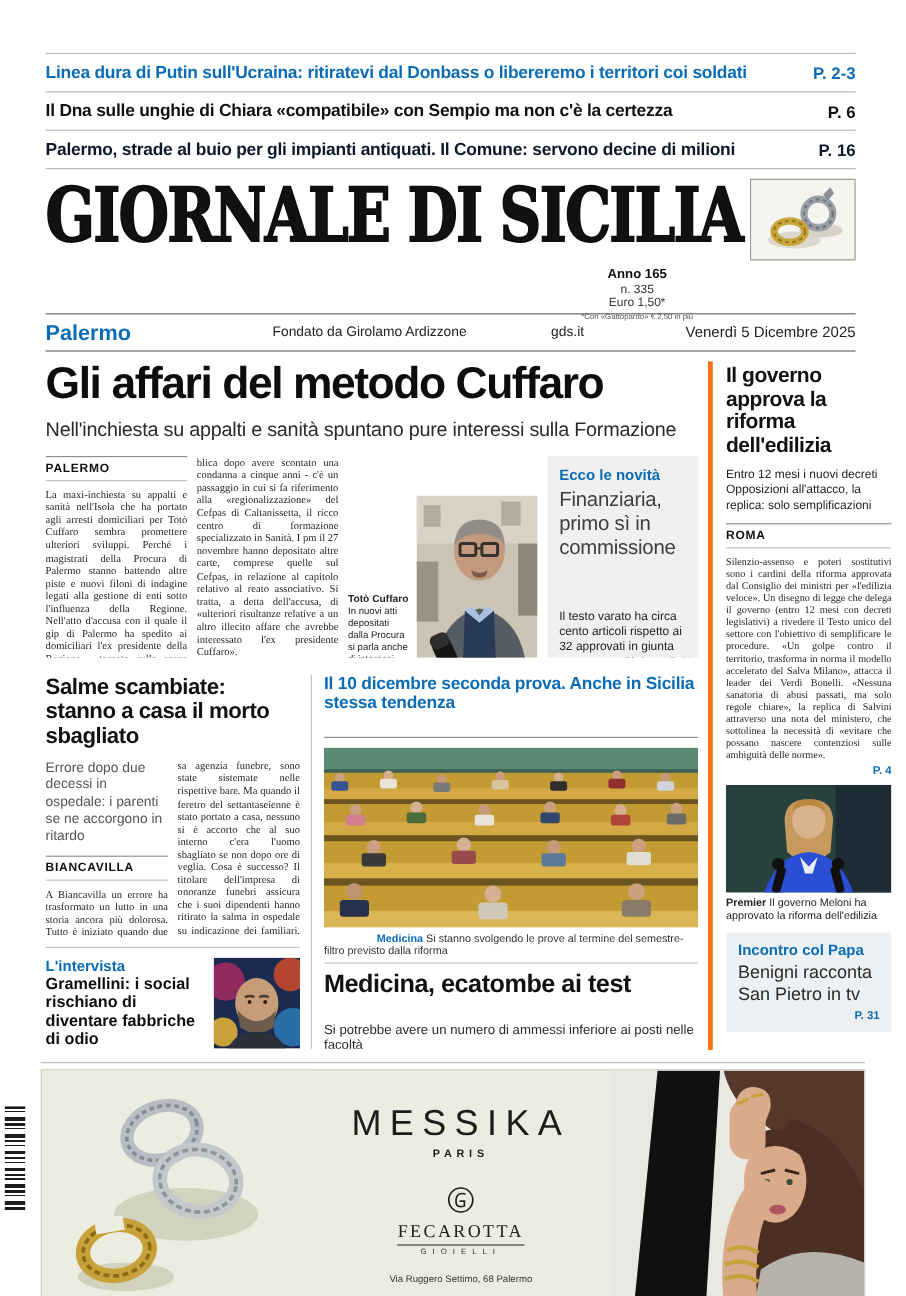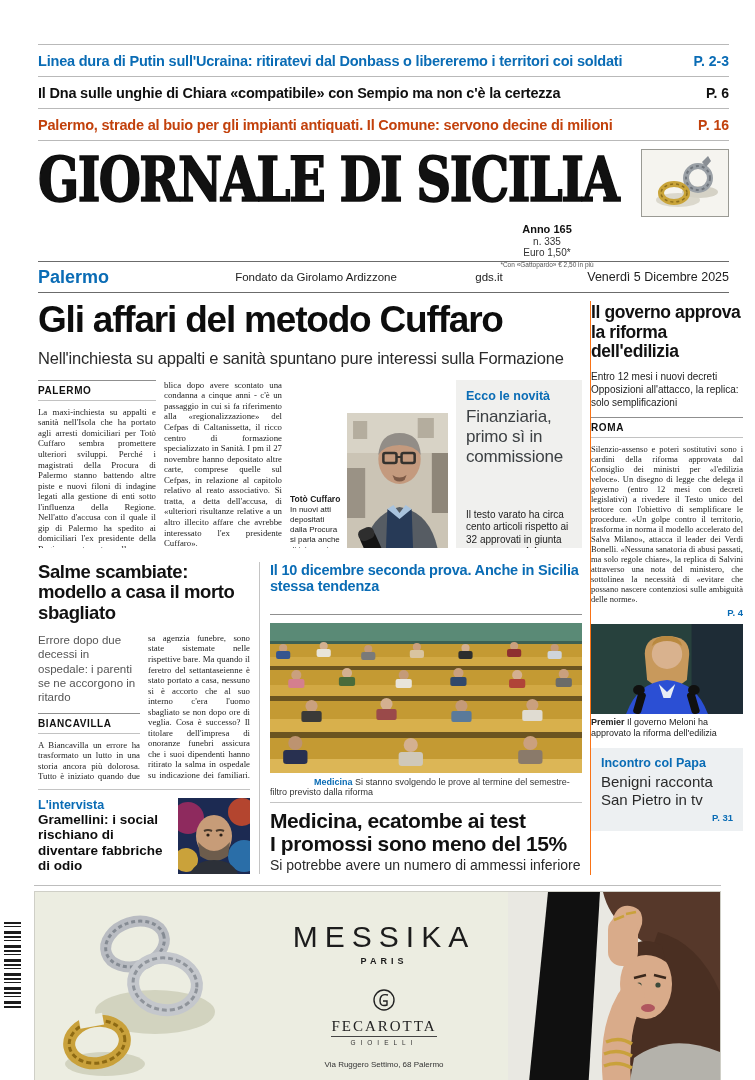--- a/index.html
+++ b/index.html
@@ -1,30 +1,30 @@
 <!DOCTYPE html>
 <html><head>
 <meta charset="utf-8">
 <style>
   html,body{margin:0;padding:0;background:#fff;}
   .page{position:relative;width:755px;height:1080px;background:#fff;overflow:hidden;
         font-family:"Liberation Sans",sans-serif;color:#111;}
   .inner{padding:0 12px 0 38px;}
-  .tight{padding-right:26px;}
+  .tight{padding-right:42px;}
 
   
   .top-headlines{margin-top:44px;}
   .th-row{display:flex;align-items:center;justify-content:space-between;height:31px;
           border-top:1px solid #b9b9b9;}
   .top-headlines .th-row:last-child{border-bottom:1px solid #b9b9b9;}
   .th-text{font-size:14.5px;font-weight:bold;letter-spacing:-0.2px;}
   .th-page{font-size:14px;font-weight:bold;white-space:nowrap;}
   [data-tone="blue"]{color:#0a6cb5;}
   [data-tone="black"]{color:#101010;}
-  [data-tone="gray"]{color:#c2410c;}
+  [data-tone="gray"]{color:#0f172a;}
 
   
   .masthead{position:relative;height:112px;margin-top:4px;}
   .masthead h1{margin:0;font-family:"DejaVu Serif",serif;font-weight:bold;font-size:62px;
                letter-spacing:-2px;line-height:70px;transform:scaleX(.78);transform-origin:left top;
                -webkit-text-stroke:1.6px #0d0d0d;white-space:nowrap;}
   .mast-info{position:absolute;right:92px;top:78px;width:180px;text-align:center;line-height:1.15;}
   .mi-anno{font-weight:bold;font-size:11px;}
   .mi-num,.mi-price{font-size:10px;color:#333;}
   .mi-note{font-size:6.5px;color:#555;margin-top:2px;}
@@ -35,21 +35,21 @@
   .dateline{display:flex;align-items:center;height:30px;margin-top:4px;
             border-top:1px solid #6b6b6b;border-bottom:1px solid #6b6b6b;}
   .dl-edition{width:170px;font-size:18px;font-weight:bold;color:#0a6cb5;}
   .dl-founded{flex:1;font-size:11.5px;color:#222;text-align:center;}
   .dl-site{width:130px;font-size:11.5px;color:#222;text-align:center;}
   .dl-date{width:175px;font-size:12.5px;color:#222;text-align:right;}
 
   
   .main-grid{display:grid;grid-template-columns:552px 1fr;margin-top:8px;height:574px;overflow:hidden;}
   .main-left{padding-right:8px;}
-  .sidebar{border-left:1px solid #f97316;padding-left:0;overflow:hidden;}
+  .sidebar{border-left:4px solid #f97316;padding-left:11px;overflow:hidden;}
 
   .lead-head{margin:0;font-size:37px;line-height:1.05;font-weight:bold;letter-spacing:-1.2px;color:#0d0d0d;}
   .lead-standfirst{margin-top:9px;font-size:16.5px;color:#2a2a2a;letter-spacing:-0.2px;}
 
   .lead-row{display:grid;grid-template-columns:118px 118px 158px 132px;column-gap:8px;
             margin-top:12px;height:168px;overflow:hidden;}
   .kicker{font-size:10px;font-weight:bold;letter-spacing:.6px;border-top:1px solid #8f8f8f;
           border-bottom:1px solid #c2c2c2;padding:4px 0;margin-bottom:6px;color:#111;}
   .body-serif{font-family:"Liberation Serif",serif;font-size:8.8px;line-height:1.2;
               text-align:justify;color:#1d1d1d;}
@@ -82,21 +82,21 @@
   .iv-photo{width:72px;height:76px;flex:none;overflow:hidden;}
 
   .med-col{padding-left:10px;}
   .med-kicker{color:#0a6cb5;font-weight:bold;font-size:14.5px;letter-spacing:-0.2px;
               padding-bottom:20px;border-bottom:1px solid #8f8f8f;}
   .med-photo{width:100%;height:150px;margin-top:8px;overflow:hidden;}
   .med-caption{font-size:9px;color:#333;margin-top:4px;border-bottom:1px solid #c4c4c4;padding-bottom:5px;}
   .med-caption b{color:#0a6cb5;padding-left:44px;}
   .med-head{margin:7px 0 0;font-size:21px;line-height:1.08;font-weight:bold;letter-spacing:-0.4px;}
   .med-head span{display:block;}
-  .med-sf{font-size:14px;color:#2a2a2a;margin-top:2px;}
+  .med-sf{font-size:11px;color:#2a2a2a;margin-top:20px;}
   .page-ref{font-size:9.5px;font-weight:bold;color:#0a6cb5;text-align:right;margin-top:3px;}
 
   
   .gov-head{margin:2px 0 0;font-size:17.5px;line-height:1.12;font-weight:bold;letter-spacing:-0.4px;}
   .gov-sf{font-size:10px;line-height:1.3;color:#222;margin-top:8px;}
   .sidebar .kicker{margin-top:8px;}
   .gov-body{font-family:"Liberation Serif",serif;font-size:8.5px;line-height:1.18;text-align:justify;
             color:#1d1d1d;max-height:182px;overflow:hidden;}
   .gov-photo{width:100%;height:90px;margin-top:6px;overflow:hidden;}
   .gov-caption{font-size:9px;line-height:1.25;color:#222;margin-top:3px;}
@@ -224,21 +224,21 @@
             <div class="novita-text">Il testo varato ha circa cento articoli rispetto ai 32 approvati in giunta</div>
             <div class="byline">
               <b>Pipitone</b>
               <span class="bp">P. 10</span>
             </div>
           </div>
         </div>
 
         <div class="mid-row">
           <div class="salme-col">
-            <h3 class="salme-head">Salme scambiate: modello a casa il morto sbagliato</h3>
+            <h3 class="salme-head">Salme scambiate: stanno a casa il morto sbagliato</h3>
             <div class="salme-body">
               <div>
                 <div class="salme-sf">Errore dopo due decessi in ospedale: i parenti se ne accorgono in ritardo</div>
                 <div class="kicker">BIANCAVILLA</div>
                 <div class="body-serif">A Biancavilla un errore ha trasformato un lutto in una storia ancora più dolorosa. Tutto è iniziato quando due anziani, uno di 76 e l'altro di 96 anni, sono deceduti lo stesso giorno all'ospedale Maria Santissima Addolorata. Le salme, affidate alla stes-</div>
               </div>
               <div class="salme-right">
                 <div class="body-serif">sa agenzia funebre, sono state sistemate nelle rispettive bare. Ma quando il feretro del settantaseienne è stato portato a casa, nessuno si è accorto che al suo interno c'era l'uomo sbagliato se non dopo ore di veglia. Cosa è successo? Il titolare dell'impresa di onoranze funebri assicura che i suoi dipendenti hanno ritirato la salma in ospedale su indicazione dei familiari. L'Asp di Catania spiega di non avere responsabilità.</div>
 
               </div>
@@ -367,21 +367,20 @@
                     </g>
                 </g>
               </svg>
             </div>
             <div class="med-caption">
               <b>Medicina</b>
               <span>Si stanno svolgendo le prove al termine del semestre-filtro previsto dalla riforma</span>
             </div>
             <h3 class="med-head">
               <span>Medicina, ecatombe ai test</span>
-              <span>I promossi sono meno del 15%</span>
             </h3>
             <div class="med-sf">Si potrebbe avere un numero di ammessi inferiore ai posti nelle facoltà</div>
 
           </div>
         </div>
       </div>
 
       <aside class="sidebar">
         <h3 class="gov-head">Il governo approva la riforma dell'edilizia</h3>
         <div class="gov-sf">Entro 12 mesi i nuovi decreti Opposizioni all'attacco, la replica: solo semplificazioni</div>

